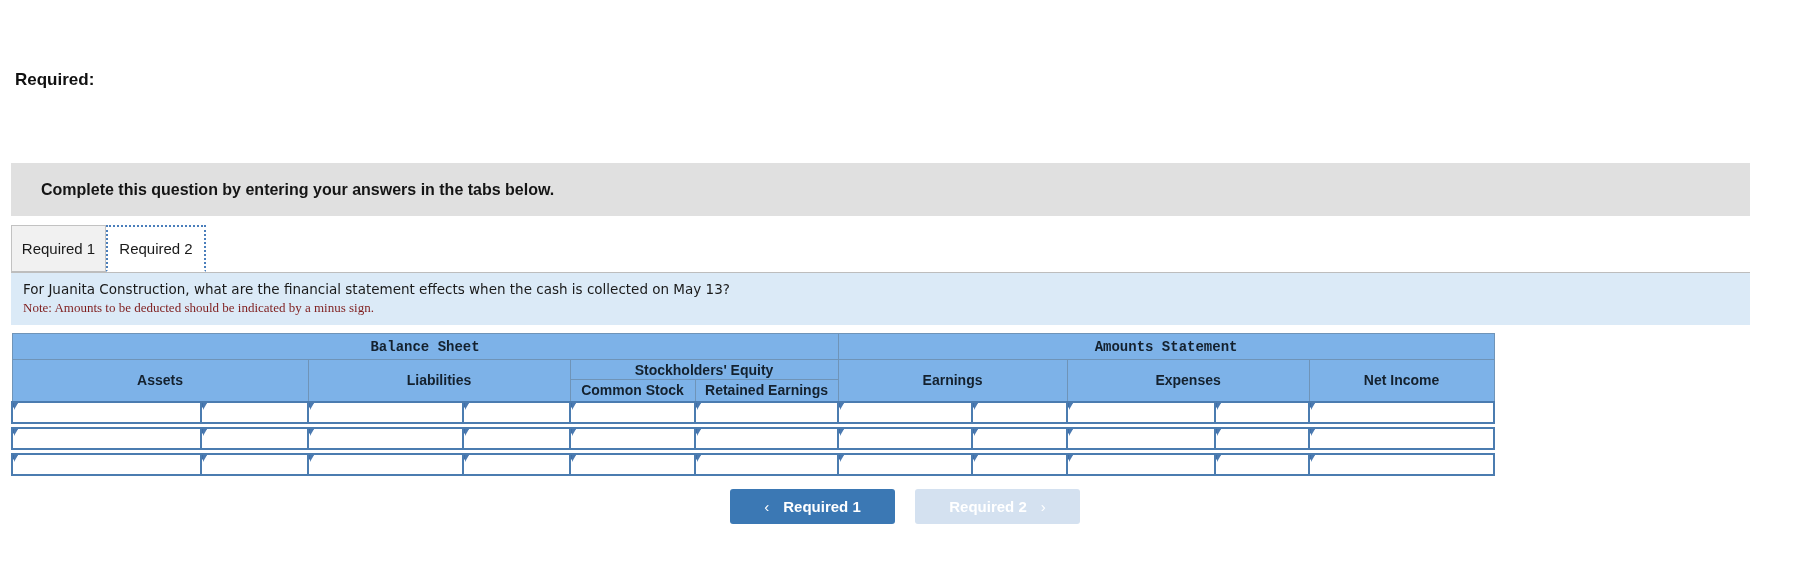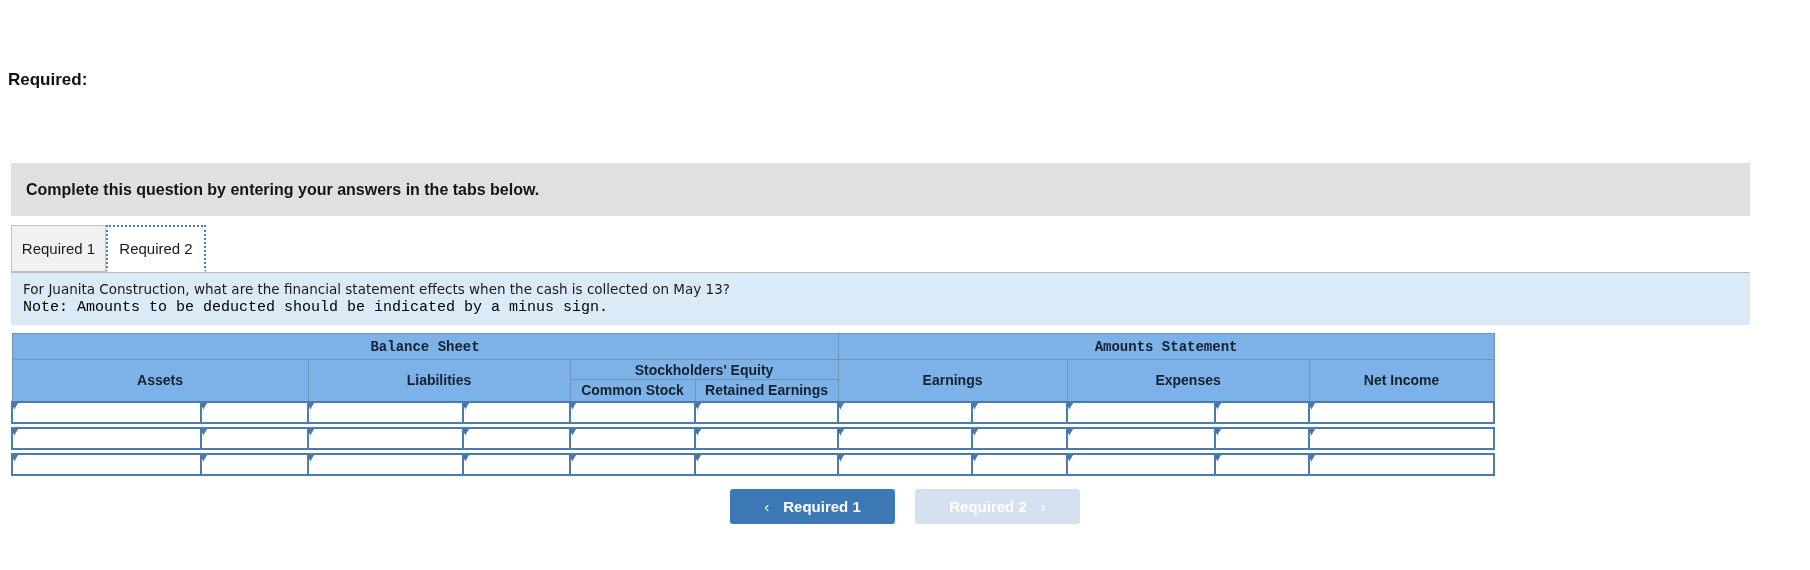--- a/index.html
+++ b/index.html
@@ -12,39 +12,39 @@
     overflow: hidden;
   }
   .page { position: relative; width: 1810px; height: 570px; }
 
   
   .stmt {
     position: absolute; left: 8px; top: 24px;
     font-size: 17px; line-height: 24px; color: #1c1c1c;
   }
   .required-label {
-    position: absolute; left: 8px; top: 70px;
+    position: absolute; left: 15px; top: 70px;
     font-size: 17px; font-weight: bold; color: #111; text-align: center;
   }
   .req-list { position: absolute; left: 30px; top: 102px; }
   .req-item {
     font-size: 16px; line-height: 19px; color: #1c1c1c;
     white-space: nowrap;
   }
   .req-item .num { font-weight: bold; }
 
   
   .gray-banner {
     position: absolute; left: 11px; top: 163px;
     width: 1739px; height: 53px;
     background: #e0e0e0;
     display: flex; align-items: center;
   }
   .gray-banner-text {
-    margin-left: 15px;
+    margin-left: 30px;
     font-size: 16px; font-weight: bold; color: #151515;
   }
 
   
   .tabstrip {
     position: absolute; left: 11px; top: 225px;
     width: 1739px; height: 48px;
     border-bottom: 1px solid #bdbdbd;
   }
   .tab {
@@ -70,22 +70,22 @@
     position: absolute; left: 11px; top: 273px;
     width: 1739px; height: 52px;
     background: #dbeaf7;
     padding: 7px 0 0 12px;
   }
   .info-line1 {
     font-family: "DejaVu Sans", sans-serif;
     font-size: 13.5px; color: #1a1a1a; line-height: 19px;
   }
   .info-line2 {
-    font-family: Liberation Mono, monospace;
-    font-size: 15px; color: #000000; line-height: 18px;
+    font-family: Liberation Serif, serif;
+    font-size: 13px; color: #7f1d1d; line-height: 18px;
   }
 
   
   .sheet {
     position: absolute; left: 11px; top: 333px;
     width: 1482px;
   }
   table.grid {
     border-collapse: collapse;
     table-layout: fixed;

